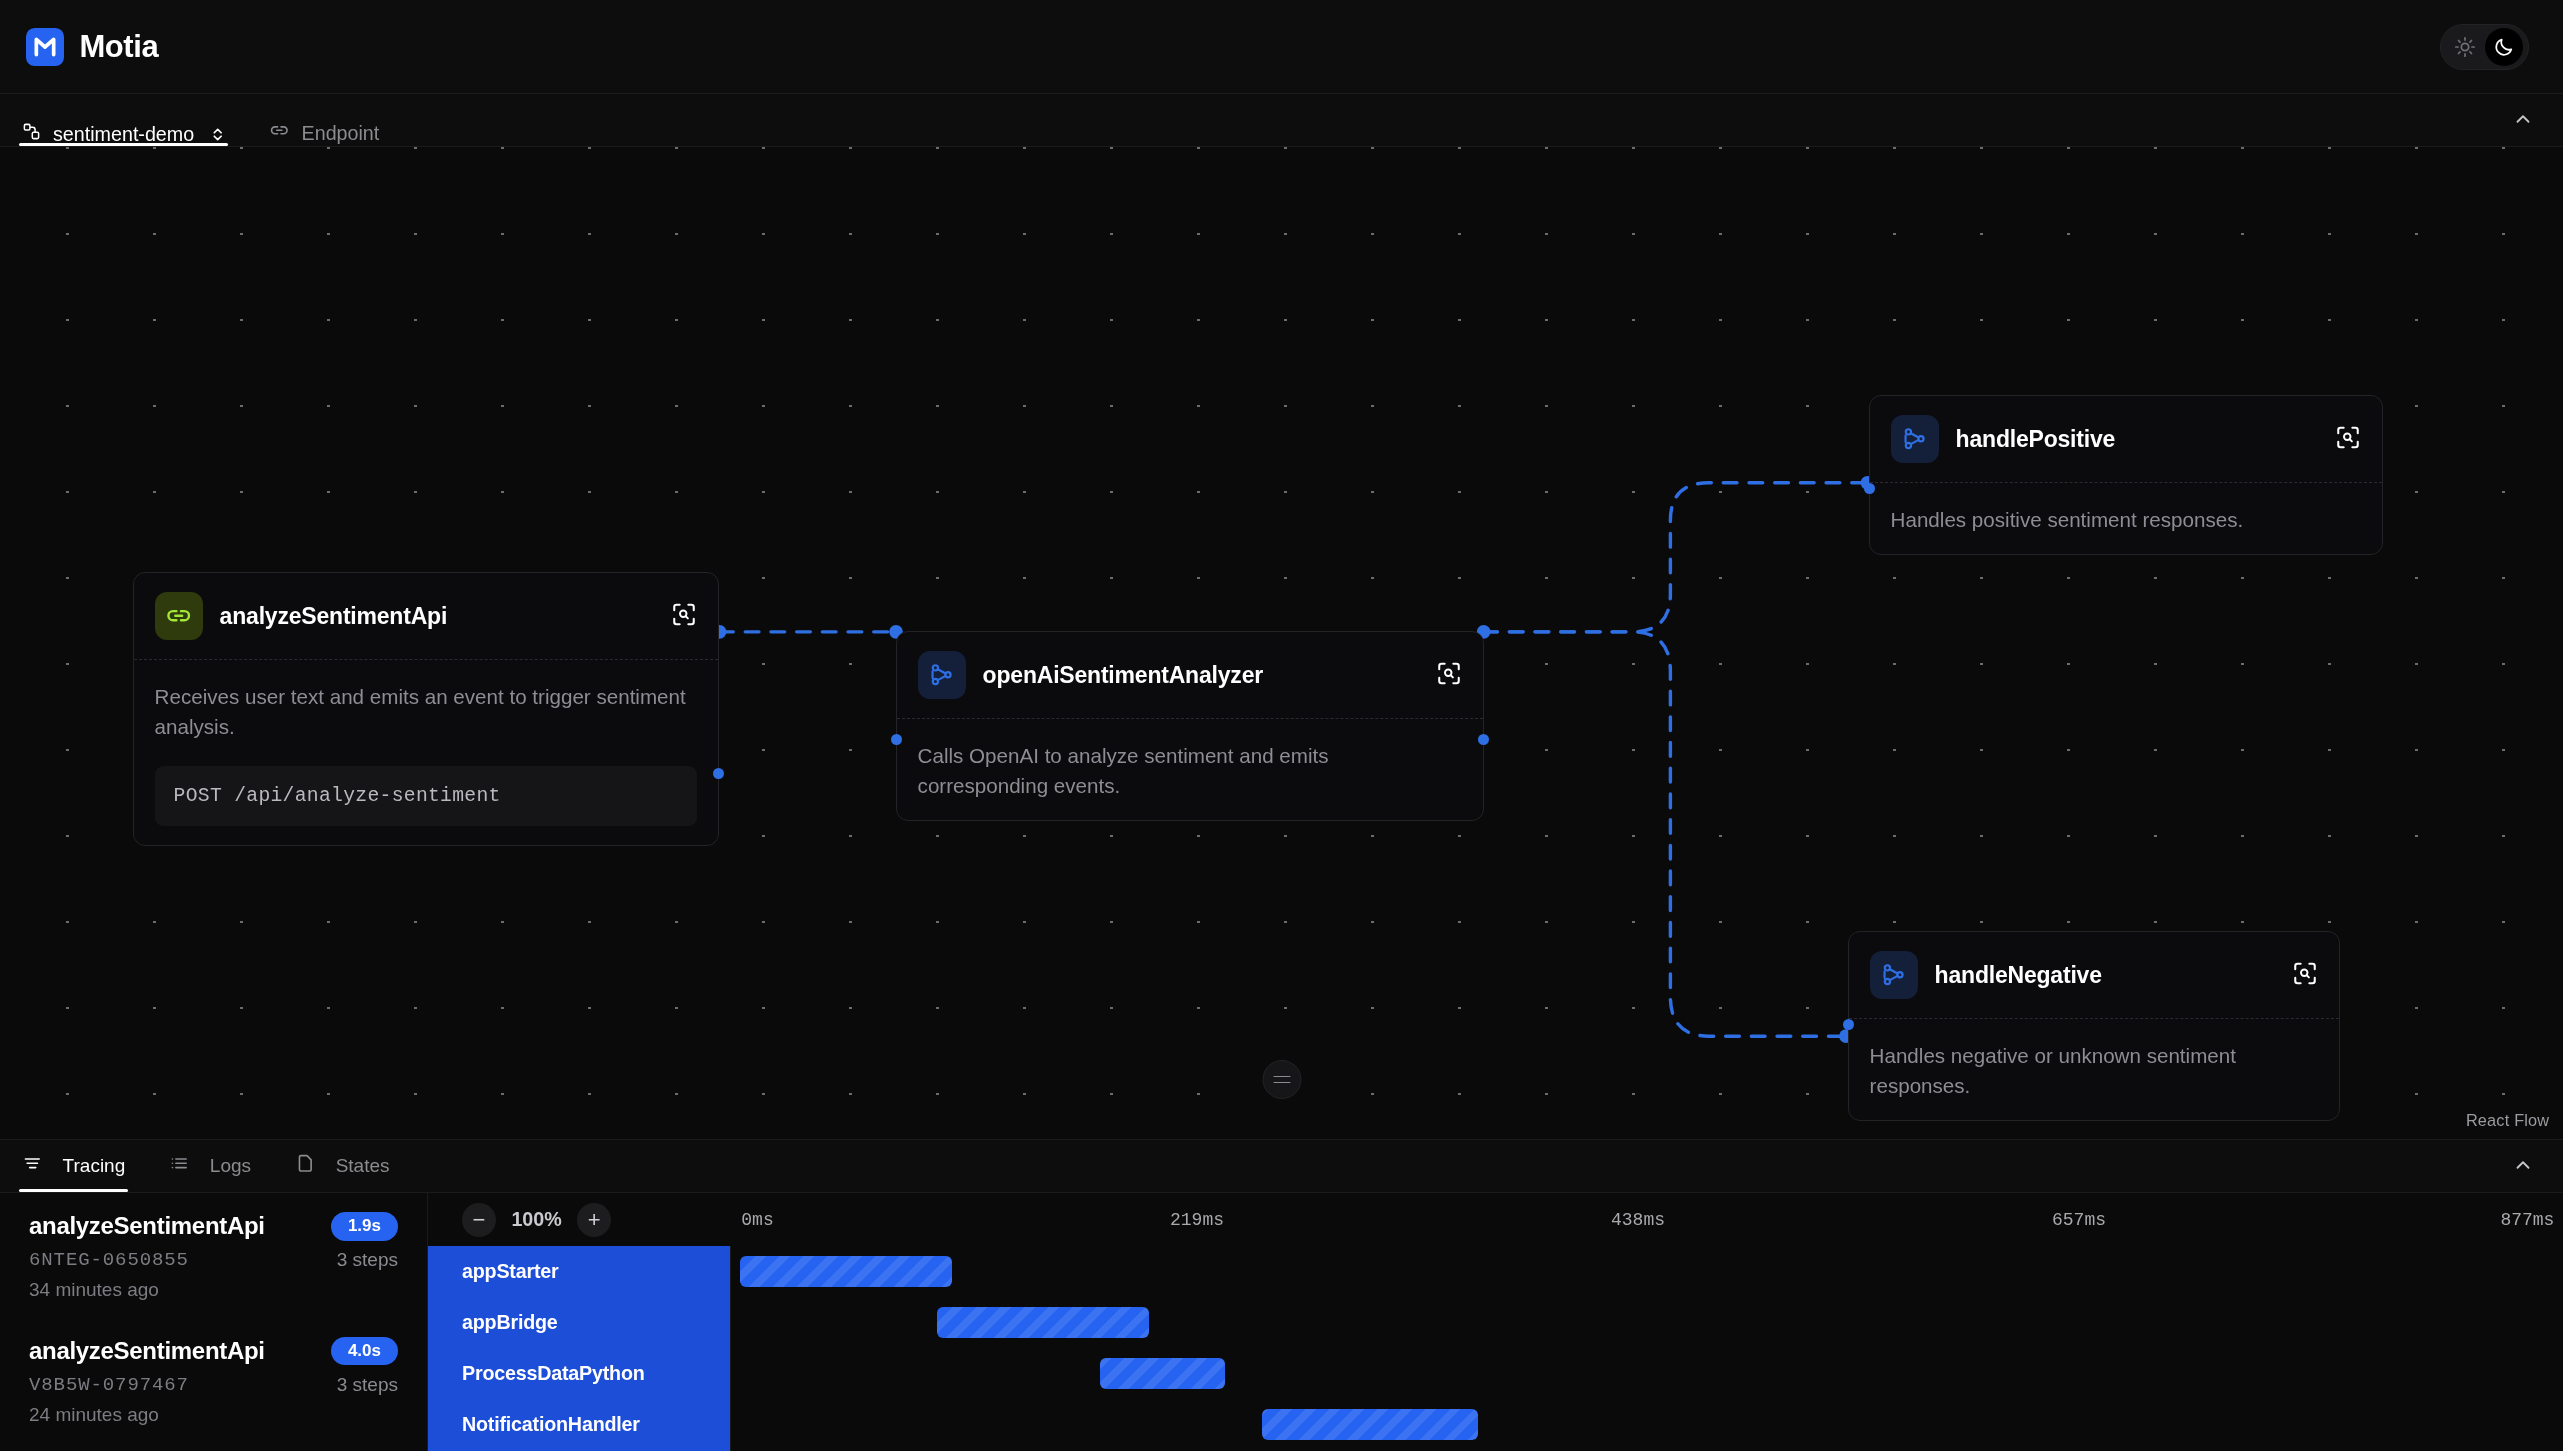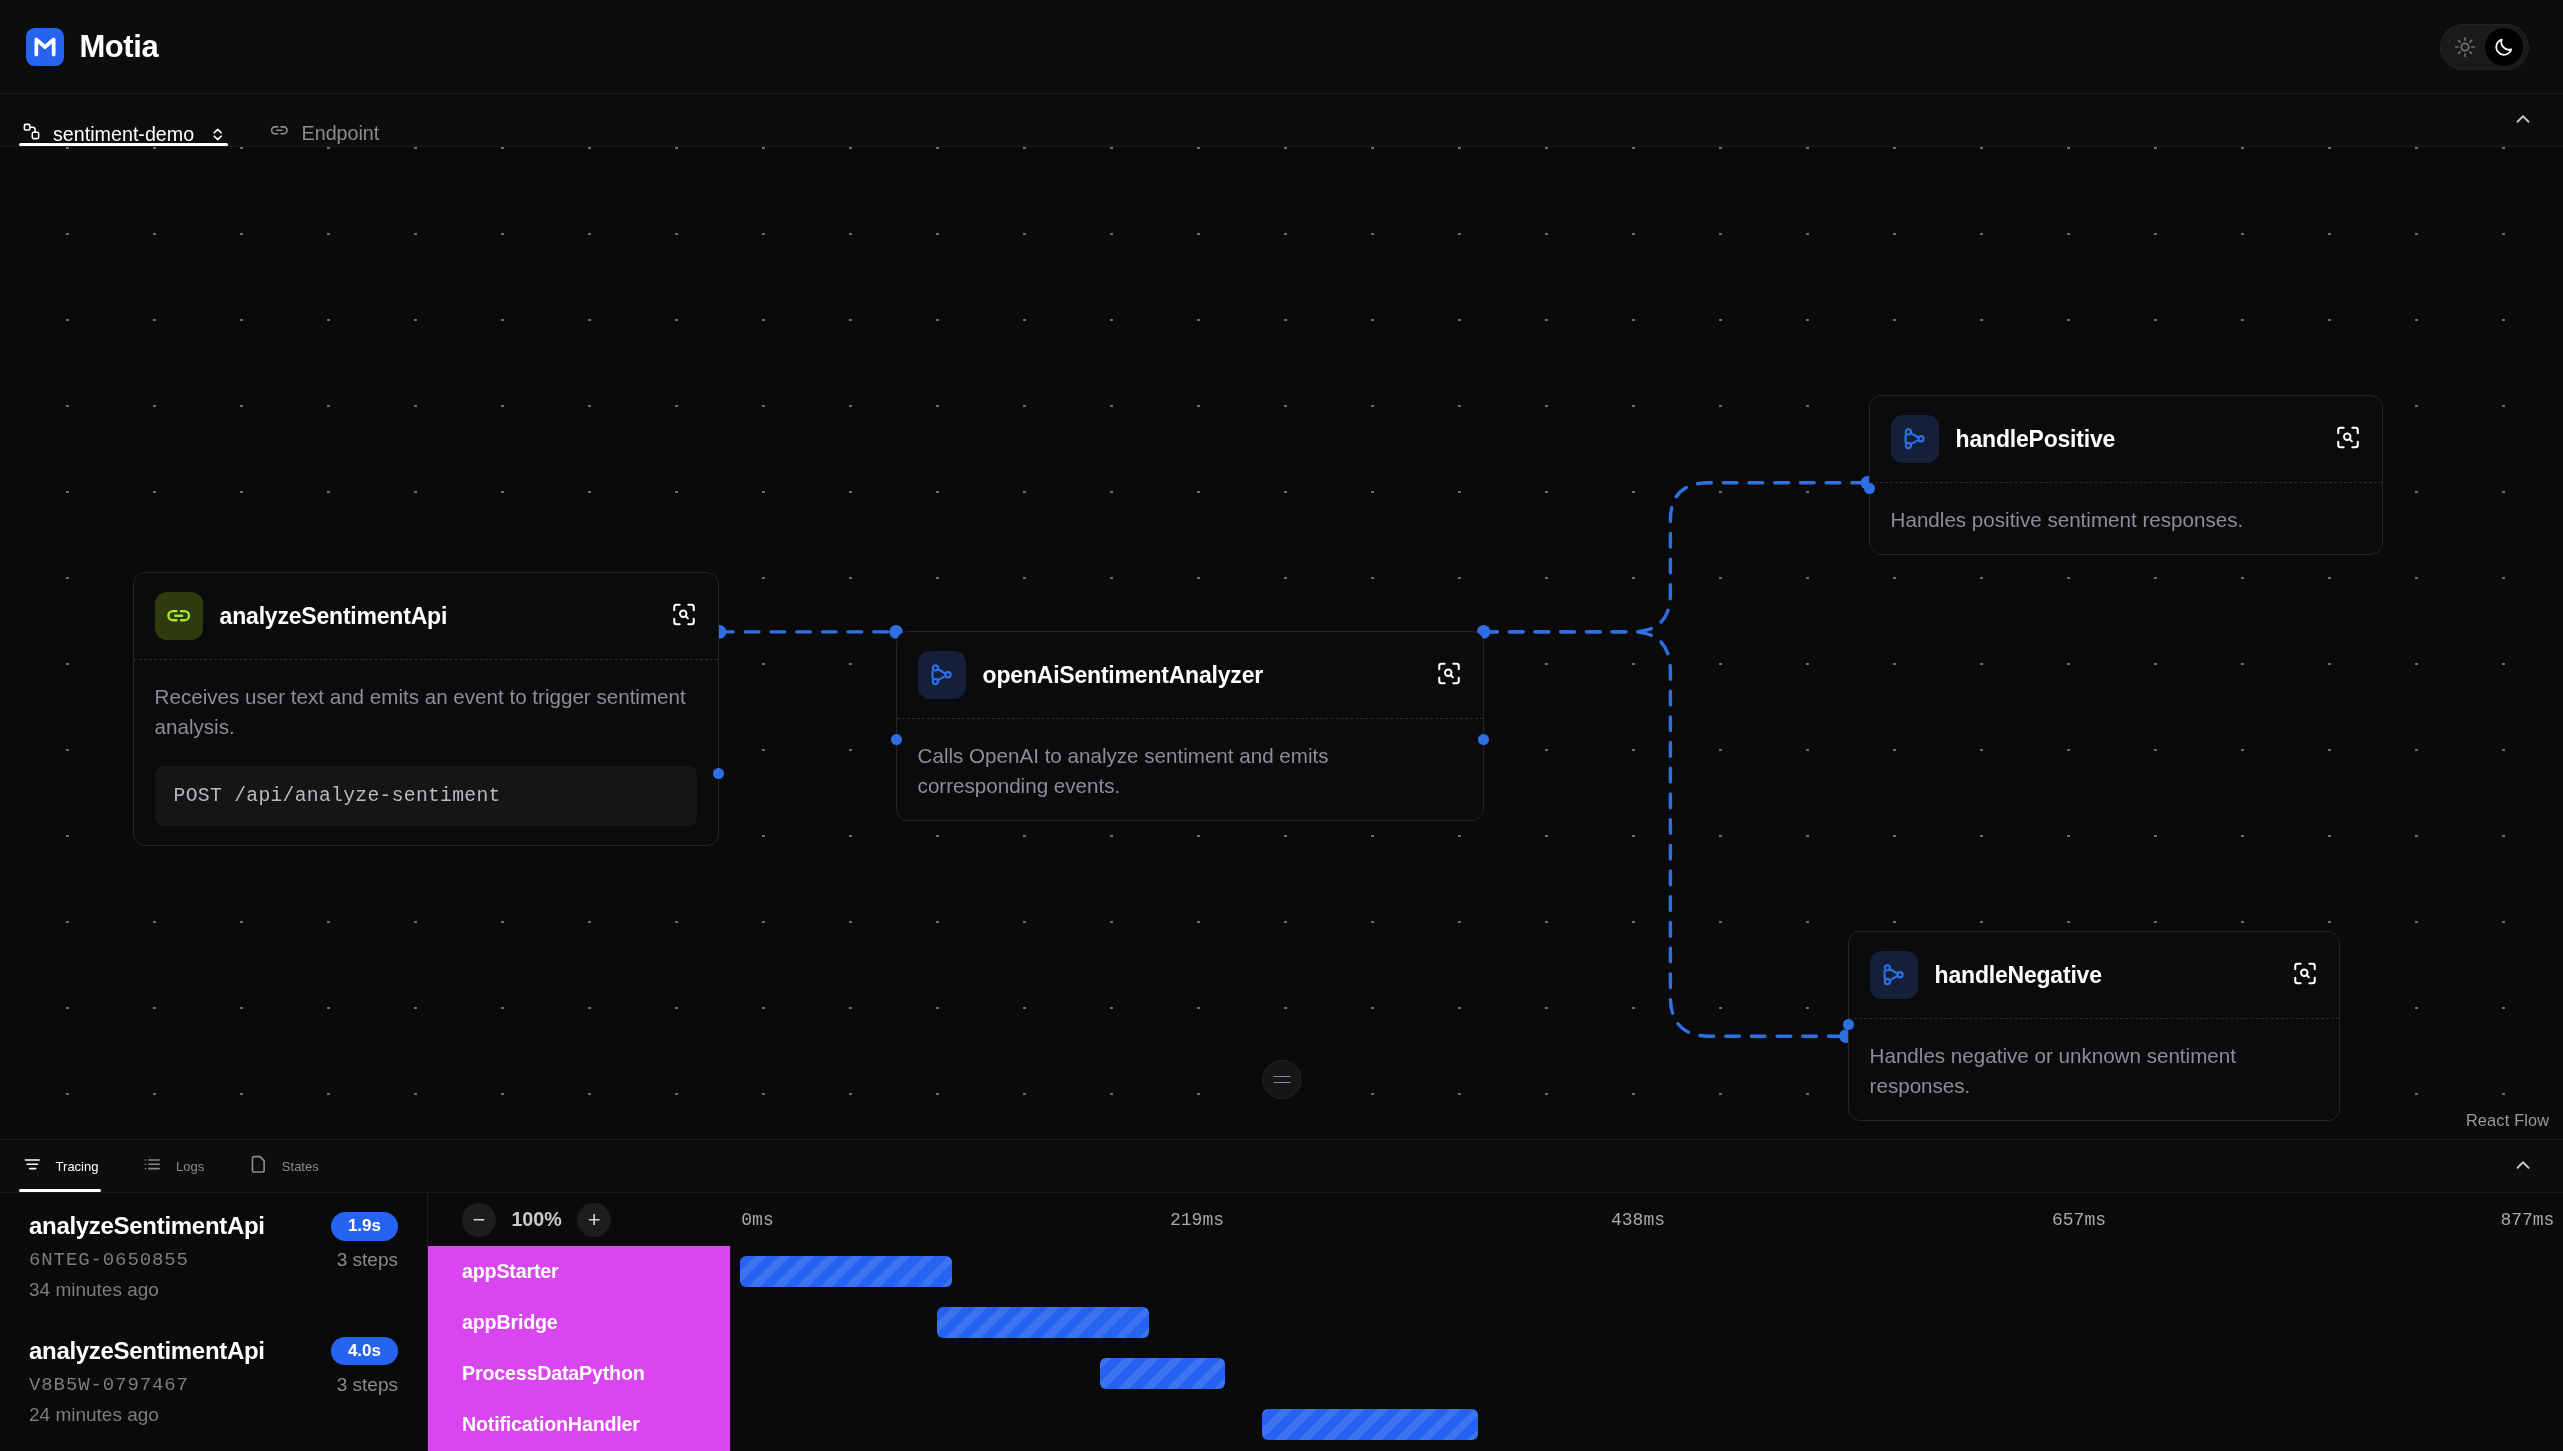--- a/index.html
+++ b/index.html
@@ -133,22 +133,22 @@
   .bottom {
     flex: 0 0 auto; height: 312px;
     background: #0a0a0a; border-top: 0.9px solid #1b1b1d;
     display: flex; flex-direction: column; position: relative;
   }
   .btabs {
     height: 53px; flex: 0 0 53px; display: flex; align-items: stretch;
     background: #0d0d0d; border-bottom: 0.9px solid #1b1b1d; position: relative;
   }
   .btab {
-    display: flex; align-items: center; gap: 13px; padding: 0 22px;
-    font-size: 13px; color: #8b8b90; position: relative; cursor: pointer;
+    display: flex; align-items: center; gap: 20px; padding: 0 22px;
+    font-size: 19px; color: #8b8b90; position: relative; cursor: pointer;
   }
   .btab.active { color: #fff; font-weight: 500; }
   .btab.active::after {
     content:""; position:absolute; left: 19px; right: 19px; bottom: 0;
     height: 2.6px; background: #fff; border-radius: 1.7px;
   }
   .bcollapse { position:absolute; right: 29px; top: 0; bottom: 0; display:flex; align-items:center; cursor:pointer; }
 
   .bcontent { flex: 1 1 auto; display: flex; min-height: 0; }
 
@@ -176,21 +176,21 @@
   .zbtn {
     width: 34px; height: 34px; border-radius: 50%; background: #1d1d20;
     display:flex; align-items:center; justify-content:center; cursor:pointer;
     color:#cfcfd4; font-size: 22px; line-height: 1;
   }
   .zlabel { font-size: 19.7px; font-weight: 700; color: #c9c9ce; }
   .ticks { flex: 1 1 auto; position: relative; height: 53px; }
   .tick { position: absolute; top: 50%; transform: translateY(-50%); font-family: "Liberation Mono", monospace; font-size: 18px; color: #a9a9ae; }
 
   .tl-body { flex: 1 1 auto; display: flex; min-height: 0; position: relative; }
-  .steps-col { width: 303px; flex: 0 0 303px; border-right: 0.9px solid #1b1b1d; background:#d946ef; }
+  .steps-col { width: 303px; flex: 0 0 303px; border-right: 0.9px solid #1b1b1d; background:#1d4ed8; }
   .step-row { height: 51px; display: flex; align-items: center; padding-left: 34px; }
   .step-name { font-size: 19.7px; font-weight: 700; color: #fff; letter-spacing: -0.2px; }
   .bars { flex: 1 1 auto; position: relative; }
   .bar-row { height: 51px; position: relative; }
   .bar {
     position: absolute; top: 10.3px; height: 31px; border-radius: 6px;
     background-color: #2563f0;
     background-image: repeating-linear-gradient(
       -45deg,
       rgba(255,255,255,0.10) 0px, rgba(255,255,255,0.10) 7.7px,

